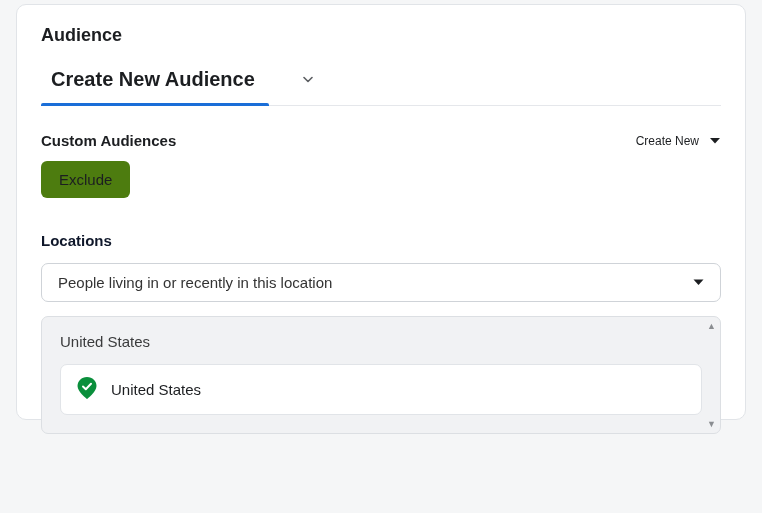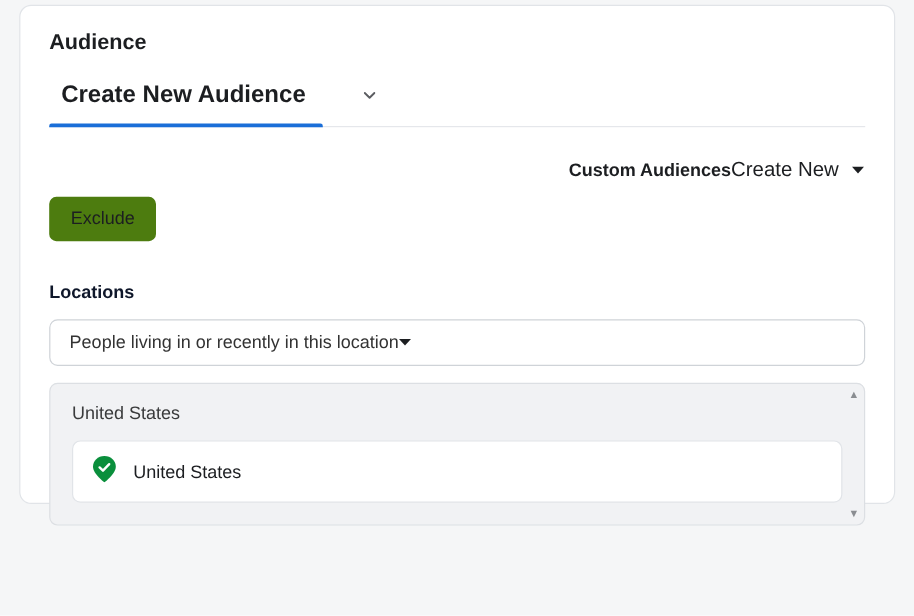--- a/index.html
+++ b/index.html
@@ -48,34 +48,34 @@
     .tab.active::after {
       content: "";
       position: absolute;
       left: 0; right: 0; bottom: -1px;
       height: 3px;
       background: #1a6ed8;
       border-radius: 2px 2px 0 0;
     }
     .section-row {
       display: flex;
-      justify-content: flex-end;
+      justify-content: space-between;
       align-items: center;
       margin-bottom: 12px;
     }
     .section-label {
       font-size: 15px;
       font-weight: 600;
       color: #1c1e21;
     }
     .create-new-link {
       display: flex;
       align-items: center;
       gap: 10px;
-      font-size: 17px;
+      font-size: 12px;
       color: #1c1e21;
       cursor: pointer;
     }
     .search-box {
       display: flex;
       align-items: center;
       gap: 14px;
       border: 1px solid #cfd3d8;
       border-radius: 7px;
       padding: 8px 16px;
@@ -101,20 +101,21 @@
     }
     .locations-label {
       font-size: 15px;
       font-weight: 600;
       color: #0f172a;
       margin-top: 34px;
       margin-bottom: 14px;
     }
     .select-box {
       display: flex;
+      justify-content: space-between;
       align-items: center;
       border: 1px solid #cfd3d8;
       border-radius: 7px;
       padding: 10px 16px;
       font-size: 15px;
       color: #333;
       cursor: pointer;
       margin-bottom: 14px;
     }
     .grey-panel {

